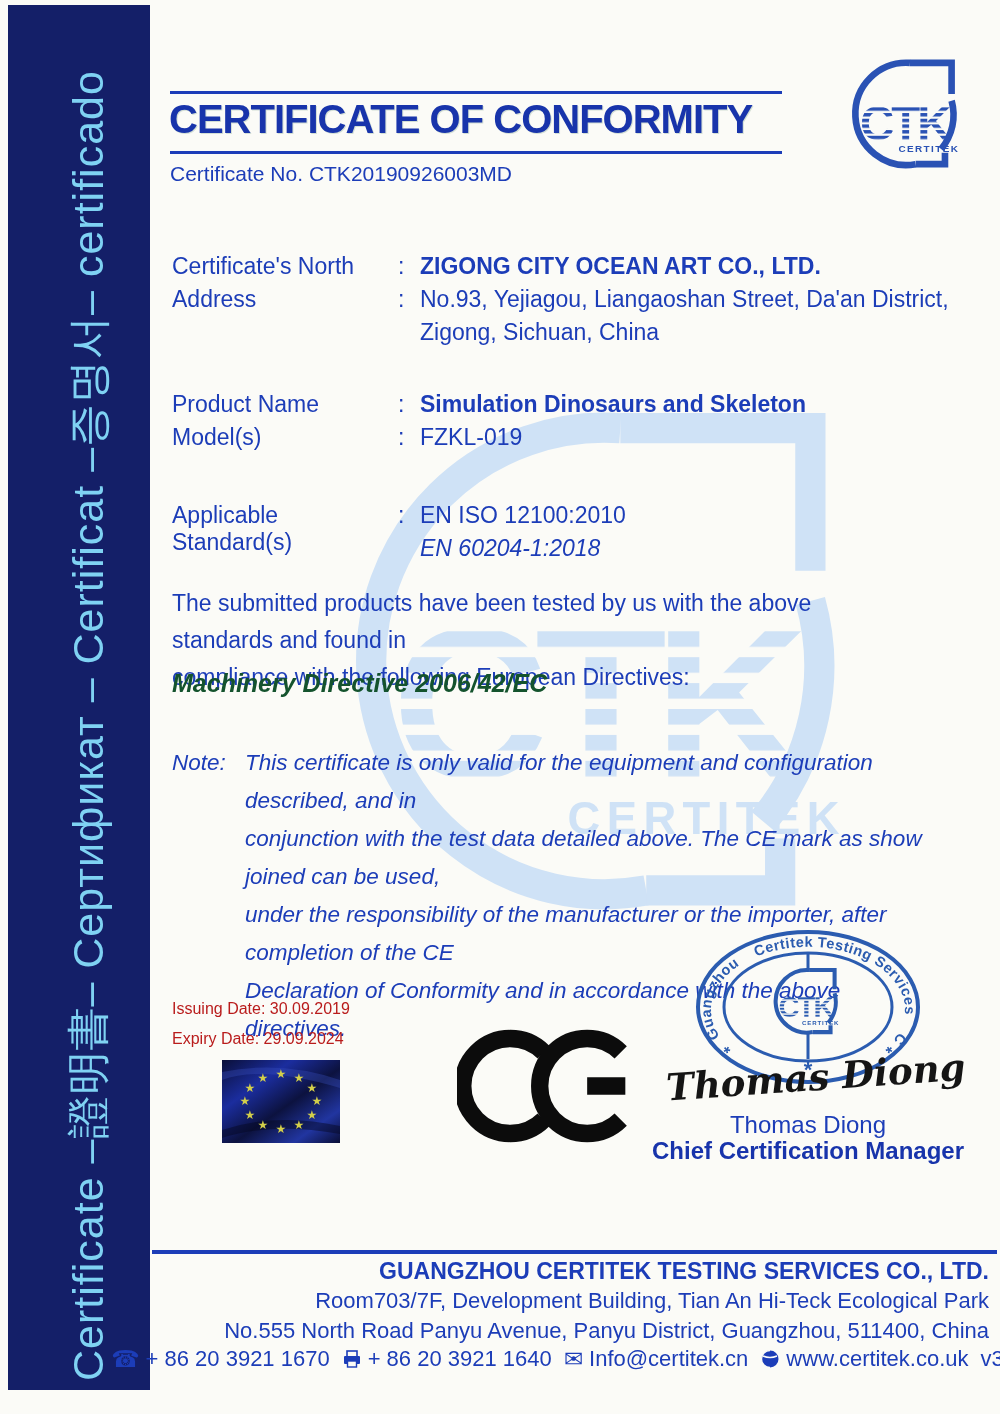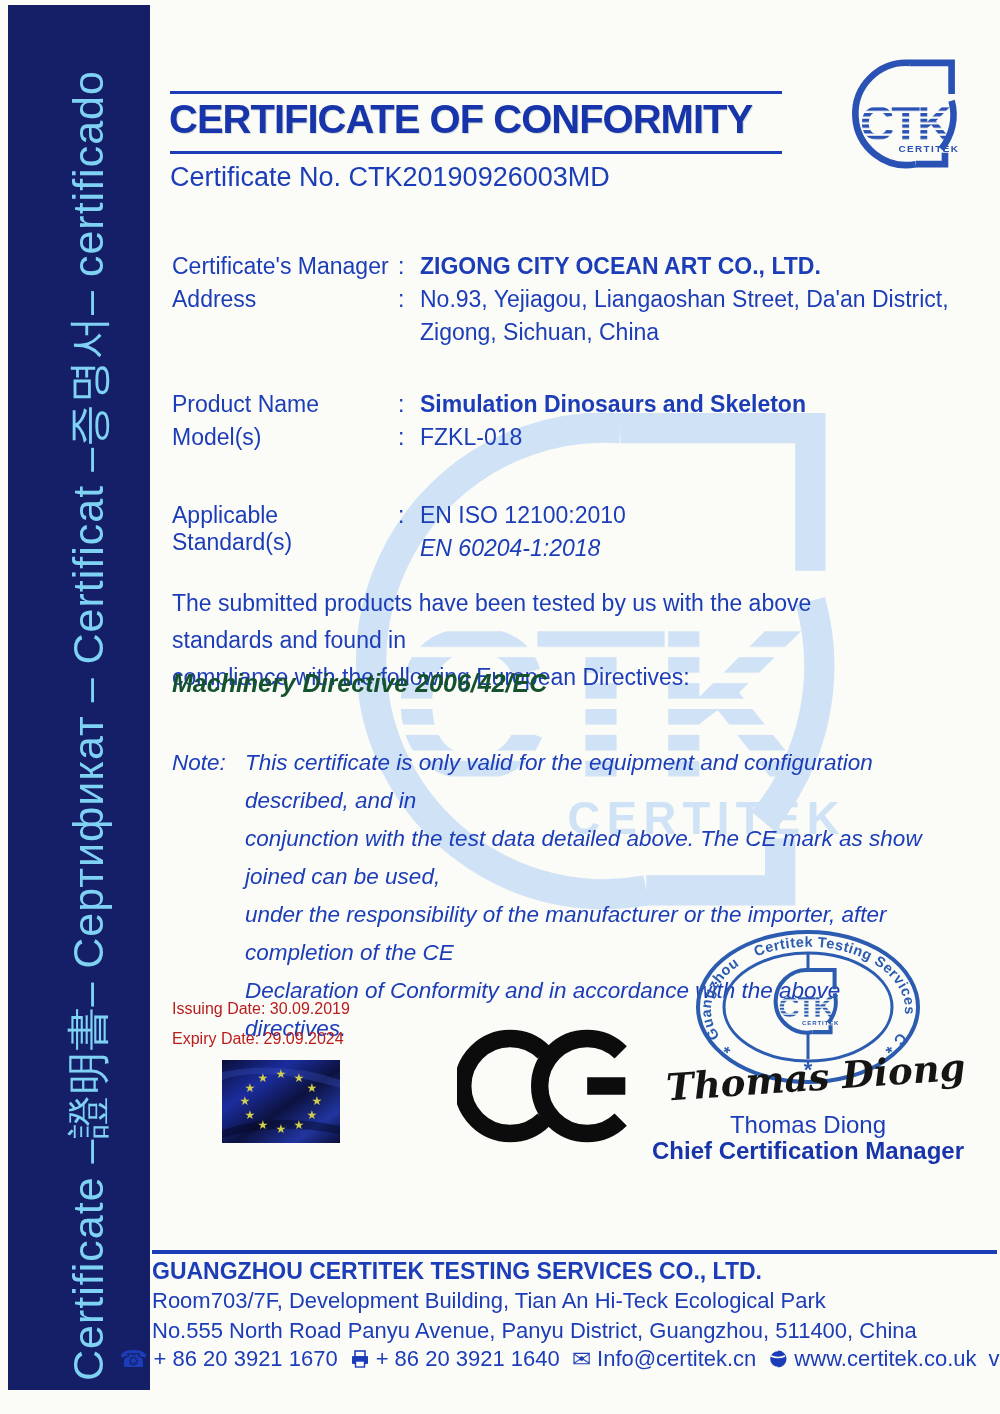--- a/index.html
+++ b/index.html
@@ -17,21 +17,21 @@
   }
   
   .rule{position:absolute; height:3px; background:#1c3db8;}
   .rule-top{left:170px; top:91px; width:612px;}
   .rule-bottom{left:170px; top:151px; width:612px;}
   .title{
     position:absolute; left:169px; top:97px; width:640px;
     font-size:40px; font-weight:700; letter-spacing:-1px; color:#1834ab;
     text-shadow:1px 1px 0 rgba(90,140,110,.25);
   }
-  .cert-no{position:absolute; left:170px; top:162px; font-size:27px; color:#1c3db8;}
+  .cert-no{position:absolute; left:170px; top:162px; font-size:21px; color:#1c3db8;}
   .logo-main{position:absolute; left:838px; top:56px; width:142px; height:116px;}
   
   .watermark{position:absolute; left:292px; top:398px; width:648px; height:527px; z-index:0;}
   .content{position:absolute; inset:0; z-index:1;}
   
   .row{position:absolute; left:172px; width:812px; display:flex; font-size:23px; color:#1c3db8;}
   .row .lbl{width:226px; flex:none;}
   .row .colon{width:22px; flex:none;}
   .row .val{flex:1;}
   .bold{font-weight:700;}
@@ -50,21 +50,21 @@
   .seal{position:absolute; left:688px; top:920px; width:240px; height:175px;}
   .sig-script{
     position:absolute; left:666px; top:1056px; width:275px; text-align:center;
     font-family:"DejaVu Serif",serif; font-style:italic; font-weight:700;
     font-size:37px; color:#151515; transform:rotate(-4deg); white-space:nowrap;
   }
   .sig-name{position:absolute; left:688px; top:1111px; width:240px; text-align:center; font-size:24px; color:#1c3db8;}
   .sig-role{position:absolute; left:652px; top:1137px; width:315px; text-align:left; font-size:24px; font-weight:700; color:#1834ab;}
   
   .footer-rule{left:152px; top:1250px; width:845px; height:4px;}
-  .f-line{position:absolute; left:152px; width:845px; text-align:left; color:#1c3db8;}
+  .f-line{position:absolute; left:144px; width:845px; text-align:right; color:#1c3db8;}
   .f-company{top:1258px; font-size:23px; font-weight:700;}
   .f-addr1{top:1288px; font-size:22px;}
   .f-addr2{top:1318px; font-size:22px;}
   .f-contacts{top:1346px; font-size:22px; display:flex; justify-content:center; align-items:center; gap:12px;}
   .f-contacts .grp{display:flex; align-items:center; gap:6px; white-space:nowrap;}
   .glyph-icon{font-size:23px; line-height:1;}
   .seal-ring-text{font-size:14.5px; font-weight:700; letter-spacing:.5px; fill:#2b5cb0;}
 </style>
 </head>
 <body>
@@ -104,21 +104,21 @@
       </defs>
       <path d="M 76 7 A 54 54 0 1 0 82 114" fill="none" stroke="#2a52b4" stroke-width="7"></path>
       <path d="M 76 7 L 120 7 L 120 40" fill="none" stroke="#2a52b4" stroke-width="7"></path>
       <path d="M 120 47 A 56 56 0 0 1 109 98" fill="none" stroke="#2a52b4" stroke-width="7"></path>
       <path d="M 82 114 L 113 114 L 113 102" fill="none" stroke="#2a52b4" stroke-width="7"></path>
       <text x="70" y="88" text-anchor="middle" font-size="50" font-weight="bold" letter-spacing="-3" fill="url(#p1)">CTK</text>
       <text x="96" y="101" text-anchor="middle" font-size="10.5" font-weight="bold" letter-spacing="1.5" fill="#2a52b4">CERTITEK</text>
     </svg>
 
     <div class="row r-holder">
-      <span class="lbl">Certificate's Manager</span>
+      <span class="lbl">Certificate's North</span>
       <span class="colon">:</span>
       <span class="val bold">ZIGONG CITY OCEAN ART CO., LTD.</span>
     </div>
     <div class="row r-addr1">
       <span class="lbl">Address</span>
       <span class="colon">:</span>
       <span class="val">No.93, Yejiagou, Liangaoshan Street, Da'an District,</span>
     </div>
     <div class="row r-addr2">
       <span class="lbl"></span>
@@ -126,21 +126,21 @@
       <span class="val">Zigong, Sichuan, China</span>
     </div>
     <div class="row r-product">
       <span class="lbl">Product Name</span>
       <span class="colon">:</span>
       <span class="val bold">Simulation Dinosaurs and Skeleton</span>
     </div>
     <div class="row r-model">
       <span class="lbl">Model(s)</span>
       <span class="colon">:</span>
-      <span class="val">FZKL-018</span>
+      <span class="val">FZKL-019</span>
     </div>
     <div class="row r-std1">
       <span class="lbl">Applicable Standard(s)</span>
       <span class="colon">:</span>
       <span class="val">EN ISO 12100:2010</span>
     </div>
     <div class="row r-std2">
       <span class="lbl"></span>
       <span class="colon"></span>
       <span class="val">EN 60204-1:2018</span>

